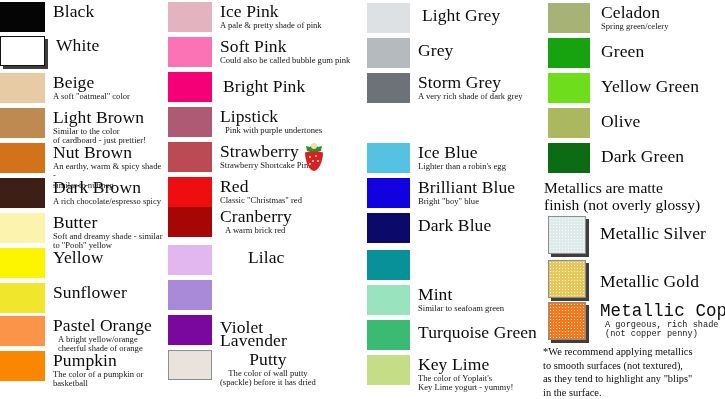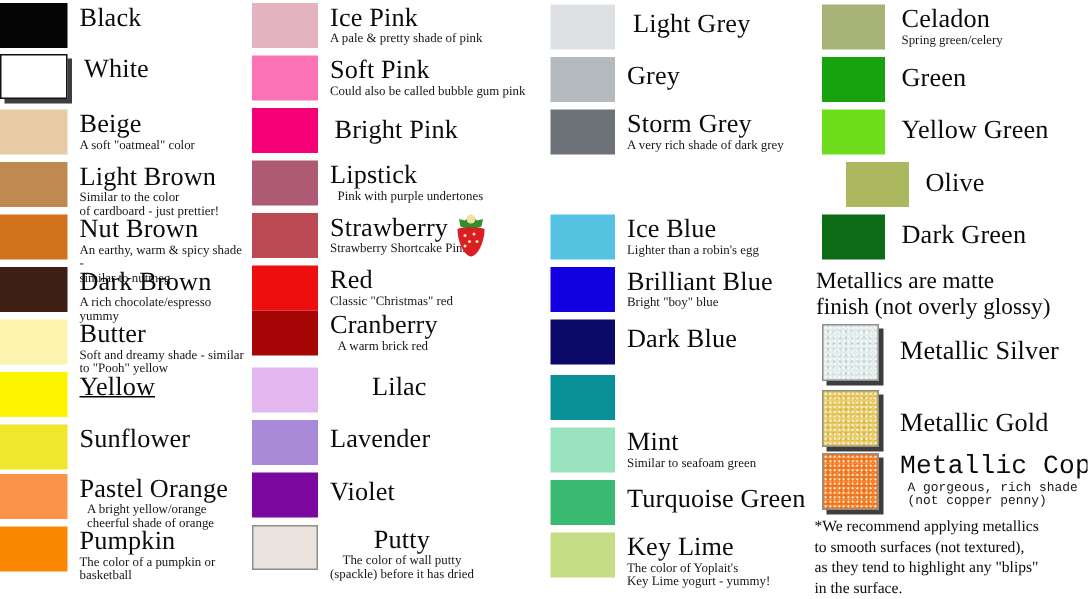--- a/index.html
+++ b/index.html
@@ -121,34 +121,34 @@
         <div class="name">Nut Brown</div>
         <div class="desc">An earthy, warm &amp; spicy shade -
 similar to nutmeg</div>
       </div>
     </div>
 
     <div class="row" style="top:178px;">
       <div class="swatch" style="width:45px;height:30px;background:#3d1f16;"></div>
       <div class="labels">
         <div class="name">Dark Brown</div>
-        <div class="desc">A rich chocolate/espresso yummy</div>
+        <div class="desc">A rich chocolate/espresso spicy</div>
       </div>
     </div>
 
     <div class="row" style="top:213px;">
       <div class="swatch" style="width:45px;height:30px;background:#fbf3ae;"></div>
       <div class="labels">
         <div class="name">Butter</div>
         <div class="desc">Soft and dreamy shade - similar
 to "Pooh" yellow</div>
       </div>
     </div>
 
-    <div class="row" style="top:248px;text-decoration:underline;">
+    <div class="row" style="top:248px;">
       <div class="swatch" style="width:45px;height:30px;background:#fdf500;"></div>
       <div class="labels">
         <div class="name">Yellow</div>
       </div>
     </div>
 
     <div class="row" style="top:283px;">
       <div class="swatch" style="width:45px;height:30px;background:#f0e62c;"></div>
       <div class="labels">
         <div class="name">Sunflower</div>
@@ -245,21 +245,21 @@
 
     <div class="row" style="top:245px;left:3px;">
       <div class="swatch" style="width:44px;height:30px;background:#e2b6ee;"></div>
       <div class="labels" style="padding-top:3px;margin-left:36px;">
         <div class="name">Lilac</div>
       </div>
     </div>
 
     <div class="row" style="top:280px;left:3px;">
       <div class="swatch" style="width:44px;height:30px;background:#a98ad8;"></div>
-      <div class="labels" style="padding-top:3px;">
+      <div class="labels" style="padding-top:3px;margin-top:48px;">
         <div class="name">Lavender</div>
       </div>
     </div>
 
     <div class="row" style="top:315px;left:3px;">
       <div class="swatch" style="width:44px;height:30px;background:#7a079e;"></div>
       <div class="labels" style="padding-top:3px;">
         <div class="name">Violet</div>
       </div>
     </div>
@@ -371,21 +371,21 @@
       </div>
     </div>
 
     <div class="row" style="top:73px;left:8px;">
       <div class="swatch" style="width:42px;height:30px;background:#6ede1c;"></div>
       <div class="labels" style="margin-left:11px;padding-top:4px;">
         <div class="name">Yellow Green</div>
       </div>
     </div>
 
-    <div class="row" style="top:108px;left:24px;">
+    <div class="row" style="top:108px;left:8px;">
       <div class="swatch" style="width:42px;height:30px;background:#abb860;"></div>
       <div class="labels" style="margin-left:11px;padding-top:4px;">
         <div class="name">Olive</div>
       </div>
     </div>
 
     <div class="row" style="top:143px;left:8px;">
       <div class="swatch" style="width:42px;height:30px;background:#0c6b15;"></div>
       <div class="labels" style="margin-left:11px;padding-top:4px;">
         <div class="name">Dark Green</div>

